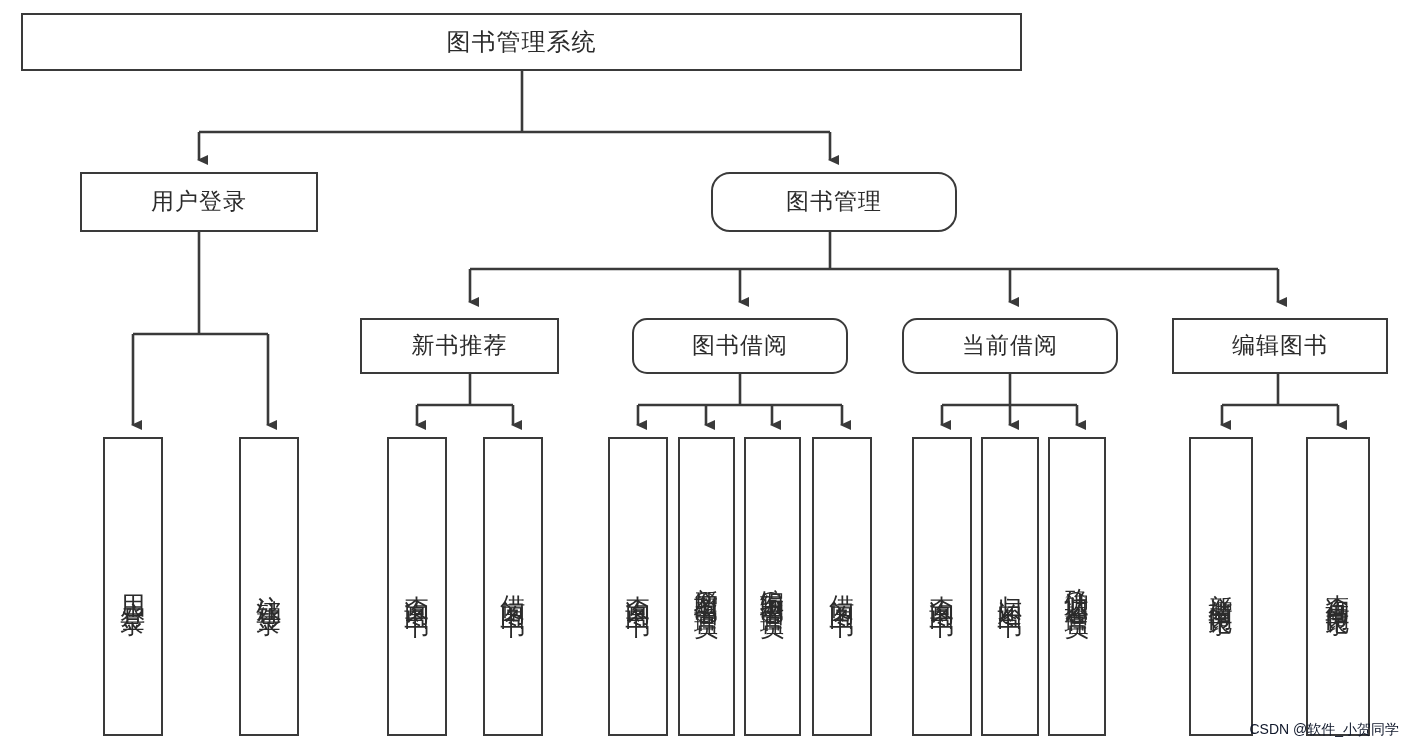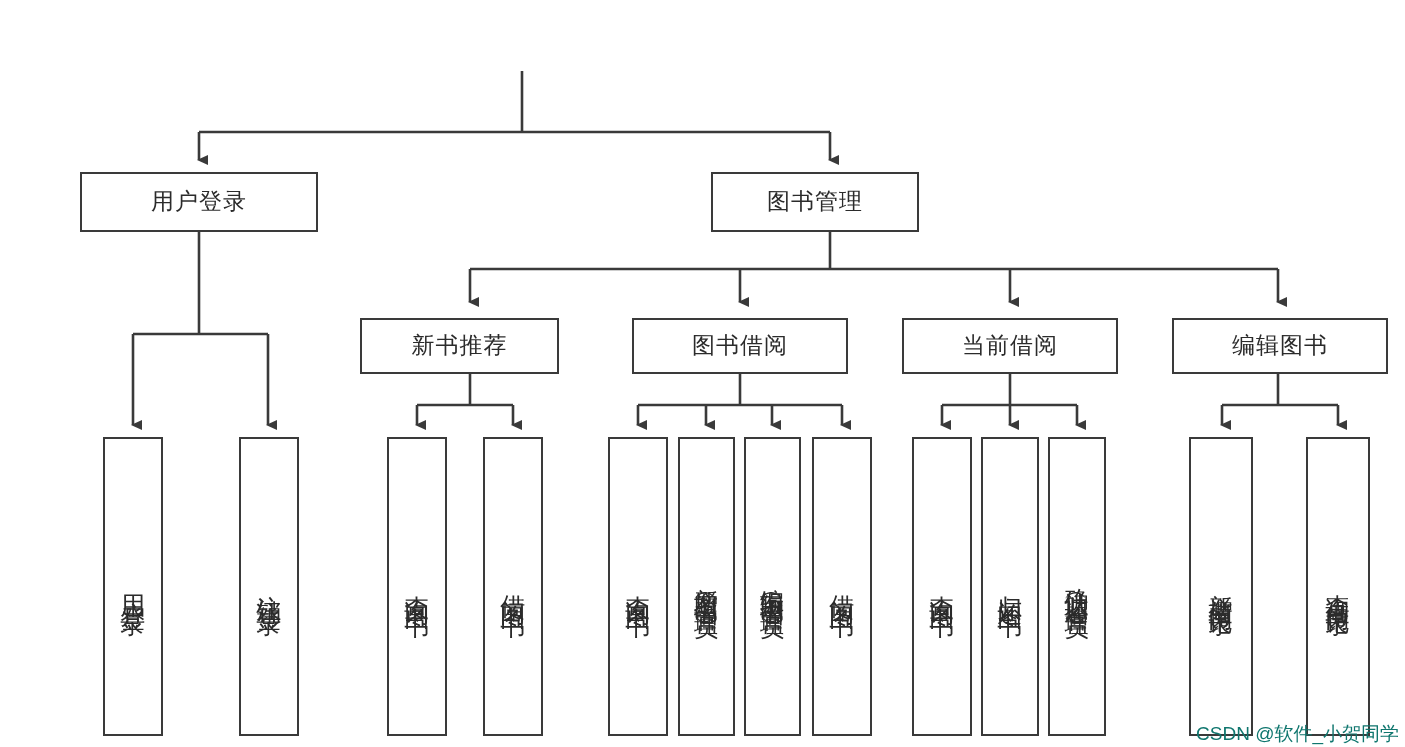--- a/index.html
+++ b/index.html
@@ -45,23 +45,23 @@
     font-size:25px;
     letter-spacing:6px;
     line-height:1.05;
     padding:6px 0;
     white-space:nowrap;
   }
   .node.v.narrow{ font-size:24px; letter-spacing:4px; }
   .watermark{
     position:absolute;
     right:6px;
-    bottom:0;
-    font-size:19px;
-    color:#0f766e;
+    bottom:8px;
+    font-size:14px;
+    color:#0f172a;
     white-space:nowrap;
     z-index:3;
     font-family:"Liberation Sans","DejaVu Sans",sans-serif;
   }
 </style>
 </head>
 <body>
 
 <div id="diagram">
 
@@ -108,27 +108,28 @@
       <path d="M1010,405 L1010,425" marker-end="url(#arrow)"></path>
       <path d="M1077,405 L1077,425" marker-end="url(#arrow)"></path>
 
       <path d="M1278,374 L1278,405"></path>
       <path d="M1222,405 L1338,405"></path>
       <path d="M1222,405 L1222,425" marker-end="url(#arrow)"></path>
       <path d="M1338,405 L1338,425" marker-end="url(#arrow)"></path>
     </g>
   </svg>
 
+  <div class="node h root" style="left:21px;top:13px;width:1001px;height:58px;">图书管理系统</div>
 
   <div class="node h" style="left:80px;top:172px;width:238px;height:60px;">用户登录</div>
-  <div class="node h" style="left:711px;top:172px;width:208px;height:60px;">图书管理</div>
+  <div class="node h" style="left:711px;top:172px;width:246px;height:60px;border-radius:19px;">图书管理</div>
 
   <div class="node h" style="left:360px;top:318px;width:199px;height:56px;">新书推荐</div>
-  <div class="node h" style="left:632px;top:318px;width:216px;height:56px;">图书借阅</div>
-  <div class="node h" style="left:902px;top:318px;width:216px;height:56px;">当前借阅</div>
+  <div class="node h" style="left:632px;top:318px;width:216px;height:56px;border-radius:15px;">图书借阅</div>
+  <div class="node h" style="left:902px;top:318px;width:216px;height:56px;border-radius:15px;">当前借阅</div>
   <div class="node h" style="left:1172px;top:318px;width:216px;height:56px;">编辑图书</div>
 
   <div class="node v" style="left:103px;top:437px;width:60px;height:299px;">用户登录</div>
   <div class="node v" style="left:239px;top:437px;width:60px;height:299px;">注销登录</div>
 
   <div class="node v" style="left:387px;top:437px;width:60px;height:299px;">查询图书</div>
   <div class="node v" style="left:483px;top:437px;width:60px;height:299px;">借阅图书</div>
 
   <div class="node v" style="left:608px;top:437px;width:60px;height:299px;">查询图书</div>
   <div class="node v narrow" style="left:678px;top:437px;width:57px;height:299px;">新增图书（管理员）</div>

